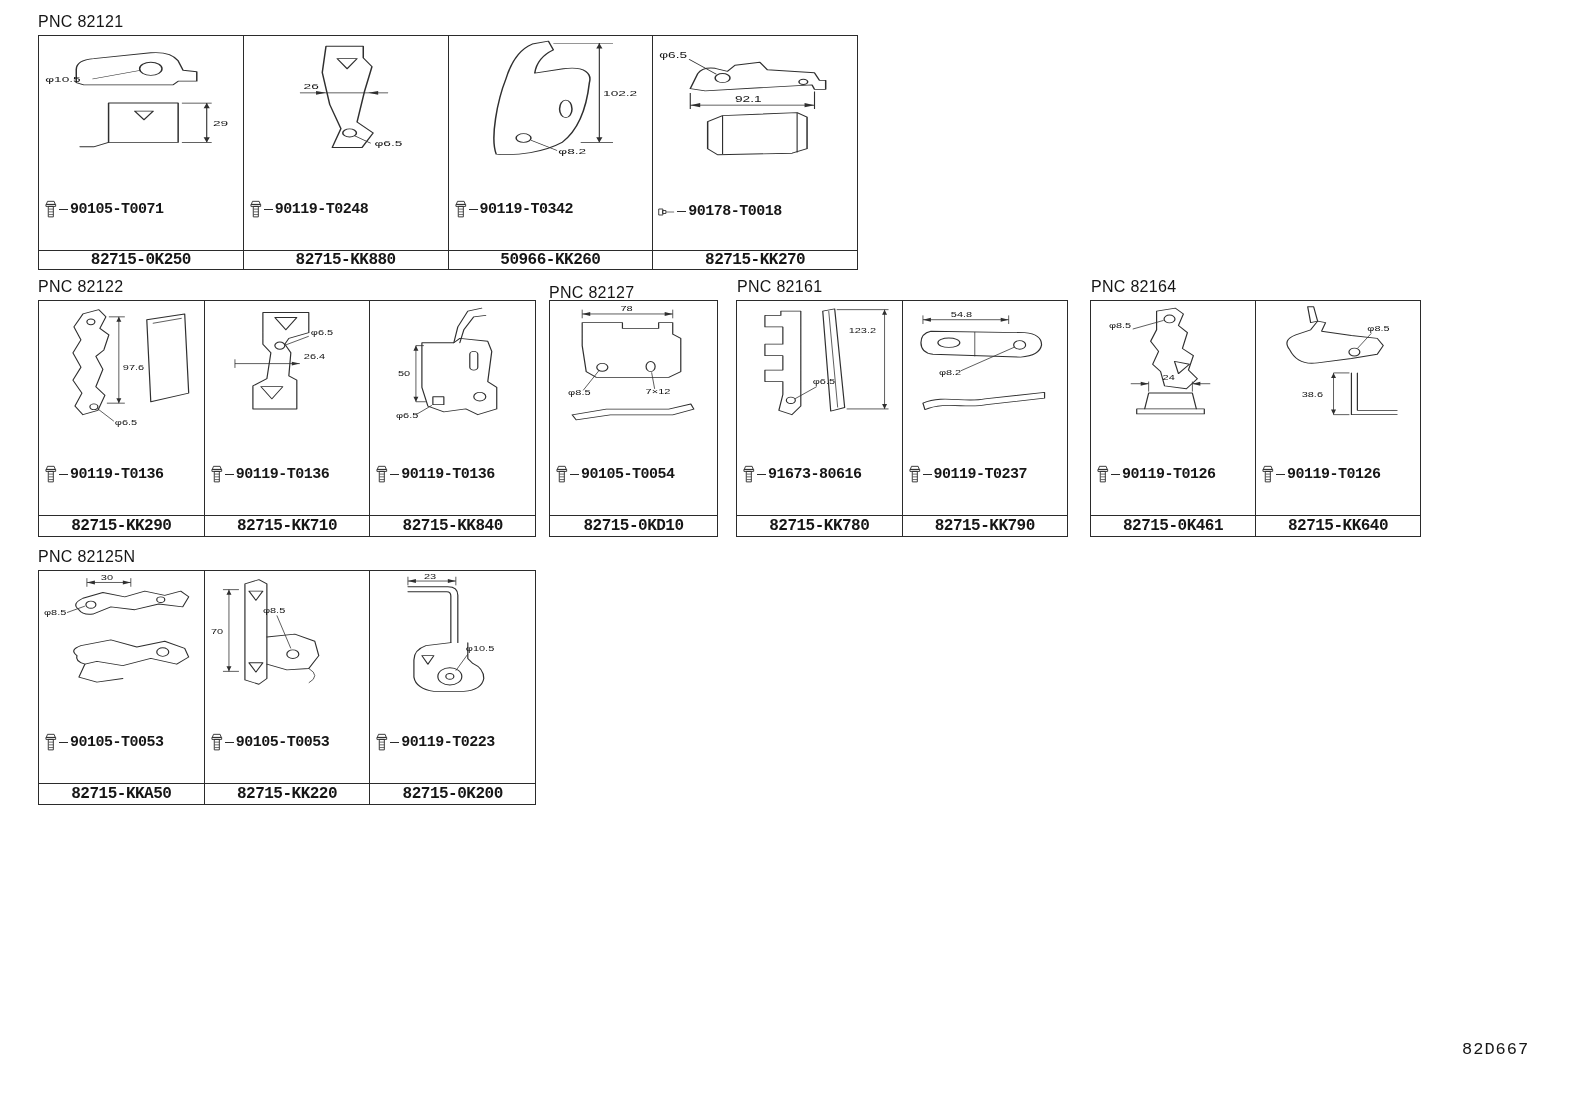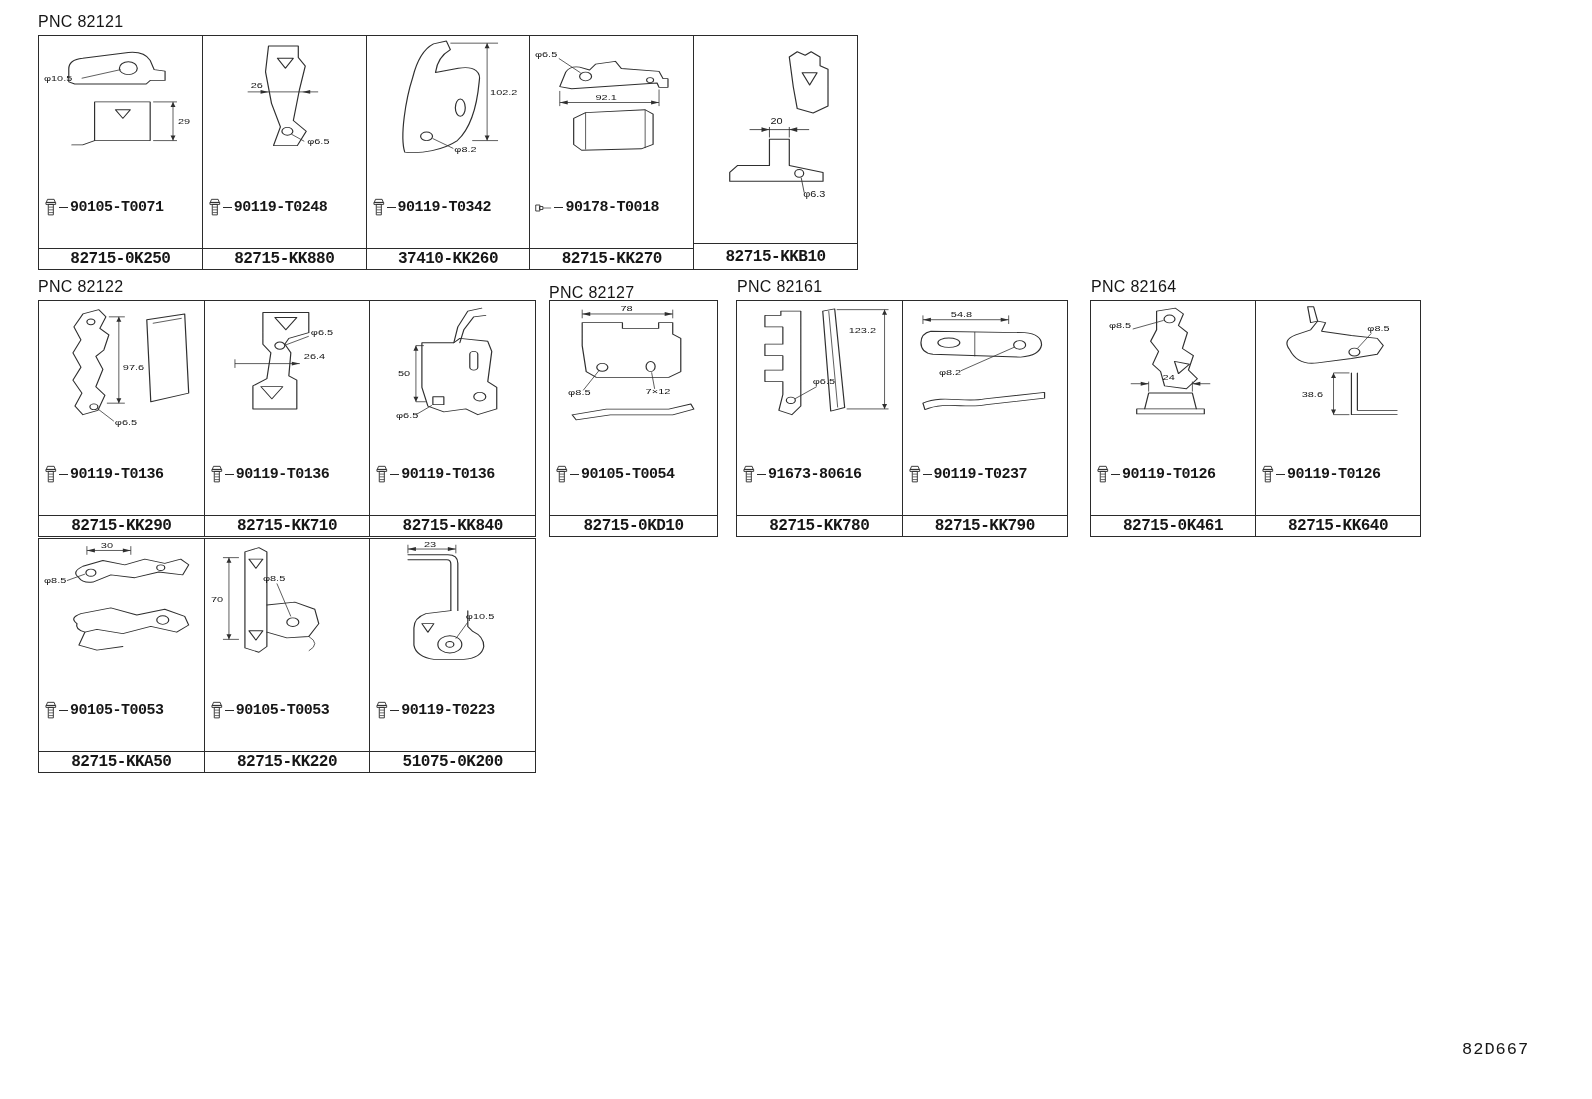--- a/index.html
+++ b/index.html
@@ -105,21 +105,21 @@
         <svg width="14" height="21" viewBox="0 0 18 24">
             <path class="o" d="M5,1.5 h8 l1.5,4 h-11 z"></path>
             <path class="o" d="M3,5.5 h12 v2.5 h-12 z"></path>
             <path class="o" d="M6,8 h6 v13.5 h-6 z"></path>
             <path class="d" d="M6,11.5 h6 M6,15 h6 M6,18.5 h6"></path>
           </svg>
         <span class="flead"></span>
         <span class="fnum">90119-T0342</span>
       </div>
       <div class="prow">
-        <span class="pnum">37410-KK260</span>
+        <span class="pnum">50966-KK260</span>
       </div>
     </div>
 
     <div class="cell">
       <div class="drawing">
         <svg viewBox="0 0 164 177" preserveAspectRatio="none">
           <path class="o" d="M30,70 L36,50 Q40,41 50,43 L60,47 L66,39 L86,35 L92,45 L130,49 L134,59 L139,59 L139,71 L130,71 L128,65 L42,73 Z"></path>
           <circle class="o" cx="56" cy="56" r="6"></circle>
           <circle class="o" cx="121" cy="61" r="3.5"></circle>
           <path class="d" d="M29,31 L51,51"></path>
@@ -138,38 +138,20 @@
             <path class="d" d="M10.5,6.5 h11"></path>
           </svg>
         <span class="flead"></span>
         <span class="fnum">90178-T0018</span>
       </div>
       <div class="prow">
         <span class="pnum">82715-KK270</span>
       </div>
     </div>
 
-    <div class="cell">
-      <div class="drawing">
-        <svg viewBox="0 0 164 205" preserveAspectRatio="none">
-          <path class="o" d="M96,24 L104,18 L112,22 L118,18 L127,24 L127,34 L135,38 L135,80 L120,88 L104,83 L100,58 Z"></path>
-          <path class="o" d="M109,42 L124,42 L116.5,56 Z"></path>
-          <path class="o" d="M76,118 L76,148 L44,148 L36,156 L36,166 L130,166 L130,156 L96,148 L96,118 Z"></path>
-          <circle class="o" cx="106" cy="157" r="4.5"></circle>
-          <path class="d" d="M76,116 L76,104 M96,116 L96,104 M56,107 L116,107"></path>
-          <path class="a" d="M76,107 l-8,-2.7 v5.4 z M96,107 l8,-2.7 v5.4 z"></path>
-          <path class="d" d="M111,179 L108,162"></path>
-          <text x="77" y="101">20</text>
-          <text x="110" y="184">φ6.3</text>
-        </svg>
-      </div>
-      <div class="prow">
-        <span class="pnum">82715-KKB10</span>
-      </div>
-    </div>
   </div>
 
   <div class="group-label" style="left:38px;top:278px">PNC 82122</div>
   <div class="ptable" style="left:38px;top:300px;width:496px;height:235px">
 
     <div class="cell">
       <div class="drawing">
         <svg viewBox="0 0 165 179" preserveAspectRatio="none">
           <path class="o" d="M44,18 L60,12 L67,22 L61,38 L70,47 L65,68 L57,77 L64,95 L57,119 L66,131 L59,152 L44,158 L36,146 L43,128 L34,110 L42,92 L34,72 L42,54 L35,36 Z"></path>
           <circle class="o" cx="52" cy="29" r="4"></circle>
@@ -414,21 +396,21 @@
         <span class="flead"></span>
         <span class="fnum">90119-T0126</span>
       </div>
       <div class="prow">
         <span class="pnum">82715-KK640</span>
       </div>
     </div>
   </div>
 
   <div class="group-label" style="left:38px;top:548px">PNC 82125N</div>
-  <div class="ptable" style="left:38px;top:538px;width:496px;height:233px">
+  <div class="ptable" style="left:38px;top:570px;width:496px;height:233px">
 
     <div class="cell">
       <div class="drawing">
         <svg viewBox="0 0 165 177" preserveAspectRatio="none">
           <path class="d" d="M48,10 L48,22 M92,10 L92,22 M48,16 L92,16"></path>
           <path class="a" d="M48,16 l8,-2.7 v5.4 z M92,16 l-8,-2.7 v5.4 z"></path>
           <path class="o" d="M40,54 Q32,46 44,38 L64,30 L86,36 L106,28 L126,34 L142,28 L150,36 L144,50 L120,46 L96,54 L72,50 L54,60 Q44,62 40,54 Z"></path>
           <circle class="o" cx="52" cy="47" r="5"></circle>
           <circle class="o" cx="122" cy="40" r="4"></circle>
           <path class="d" d="M28,58 L46,49"></path>
@@ -505,20 +487,20 @@
         <svg width="14" height="21" viewBox="0 0 18 24">
             <path class="o" d="M5,1.5 h8 l1.5,4 h-11 z"></path>
             <path class="o" d="M3,5.5 h12 v2.5 h-12 z"></path>
             <path class="o" d="M6,8 h6 v13.5 h-6 z"></path>
             <path class="d" d="M6,11.5 h6 M6,15 h6 M6,18.5 h6"></path>
           </svg>
         <span class="flead"></span>
         <span class="fnum">90119-T0223</span>
       </div>
       <div class="prow">
-        <span class="pnum">51075-0K200</span>
+        <span class="pnum">82715-0K200</span>
       </div>
     </div>
   </div>
 
   <div class="footer-code" style="left:1462px;top:1040px">82D667</div>
 
 </div>
 
 </body></html>

